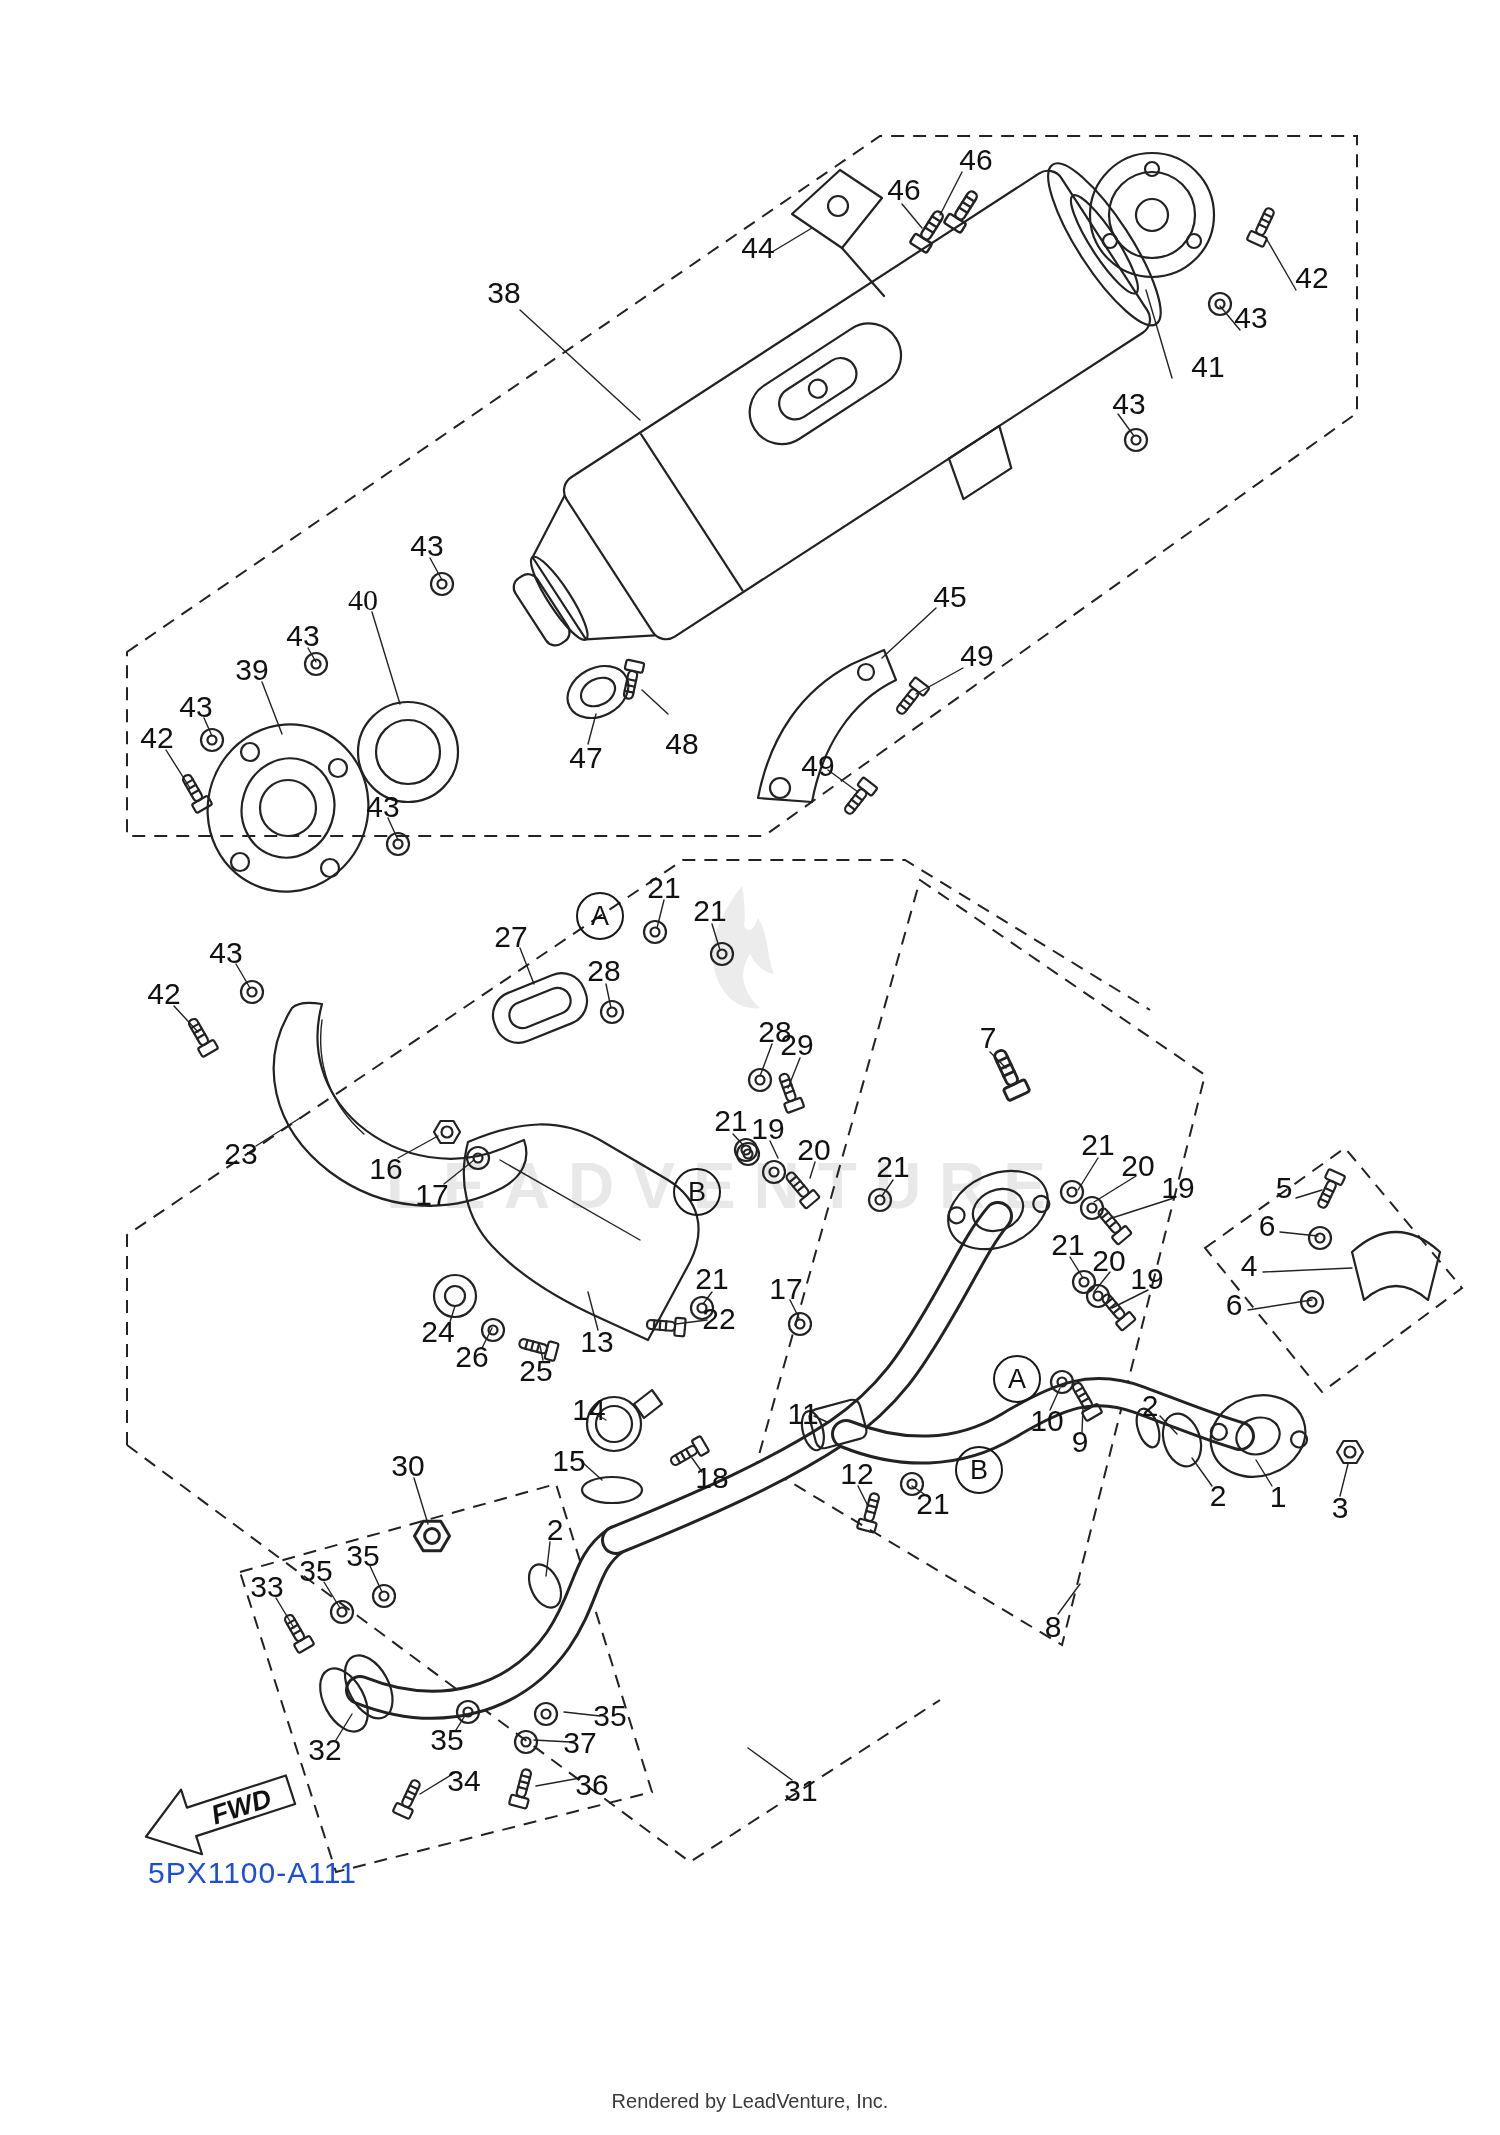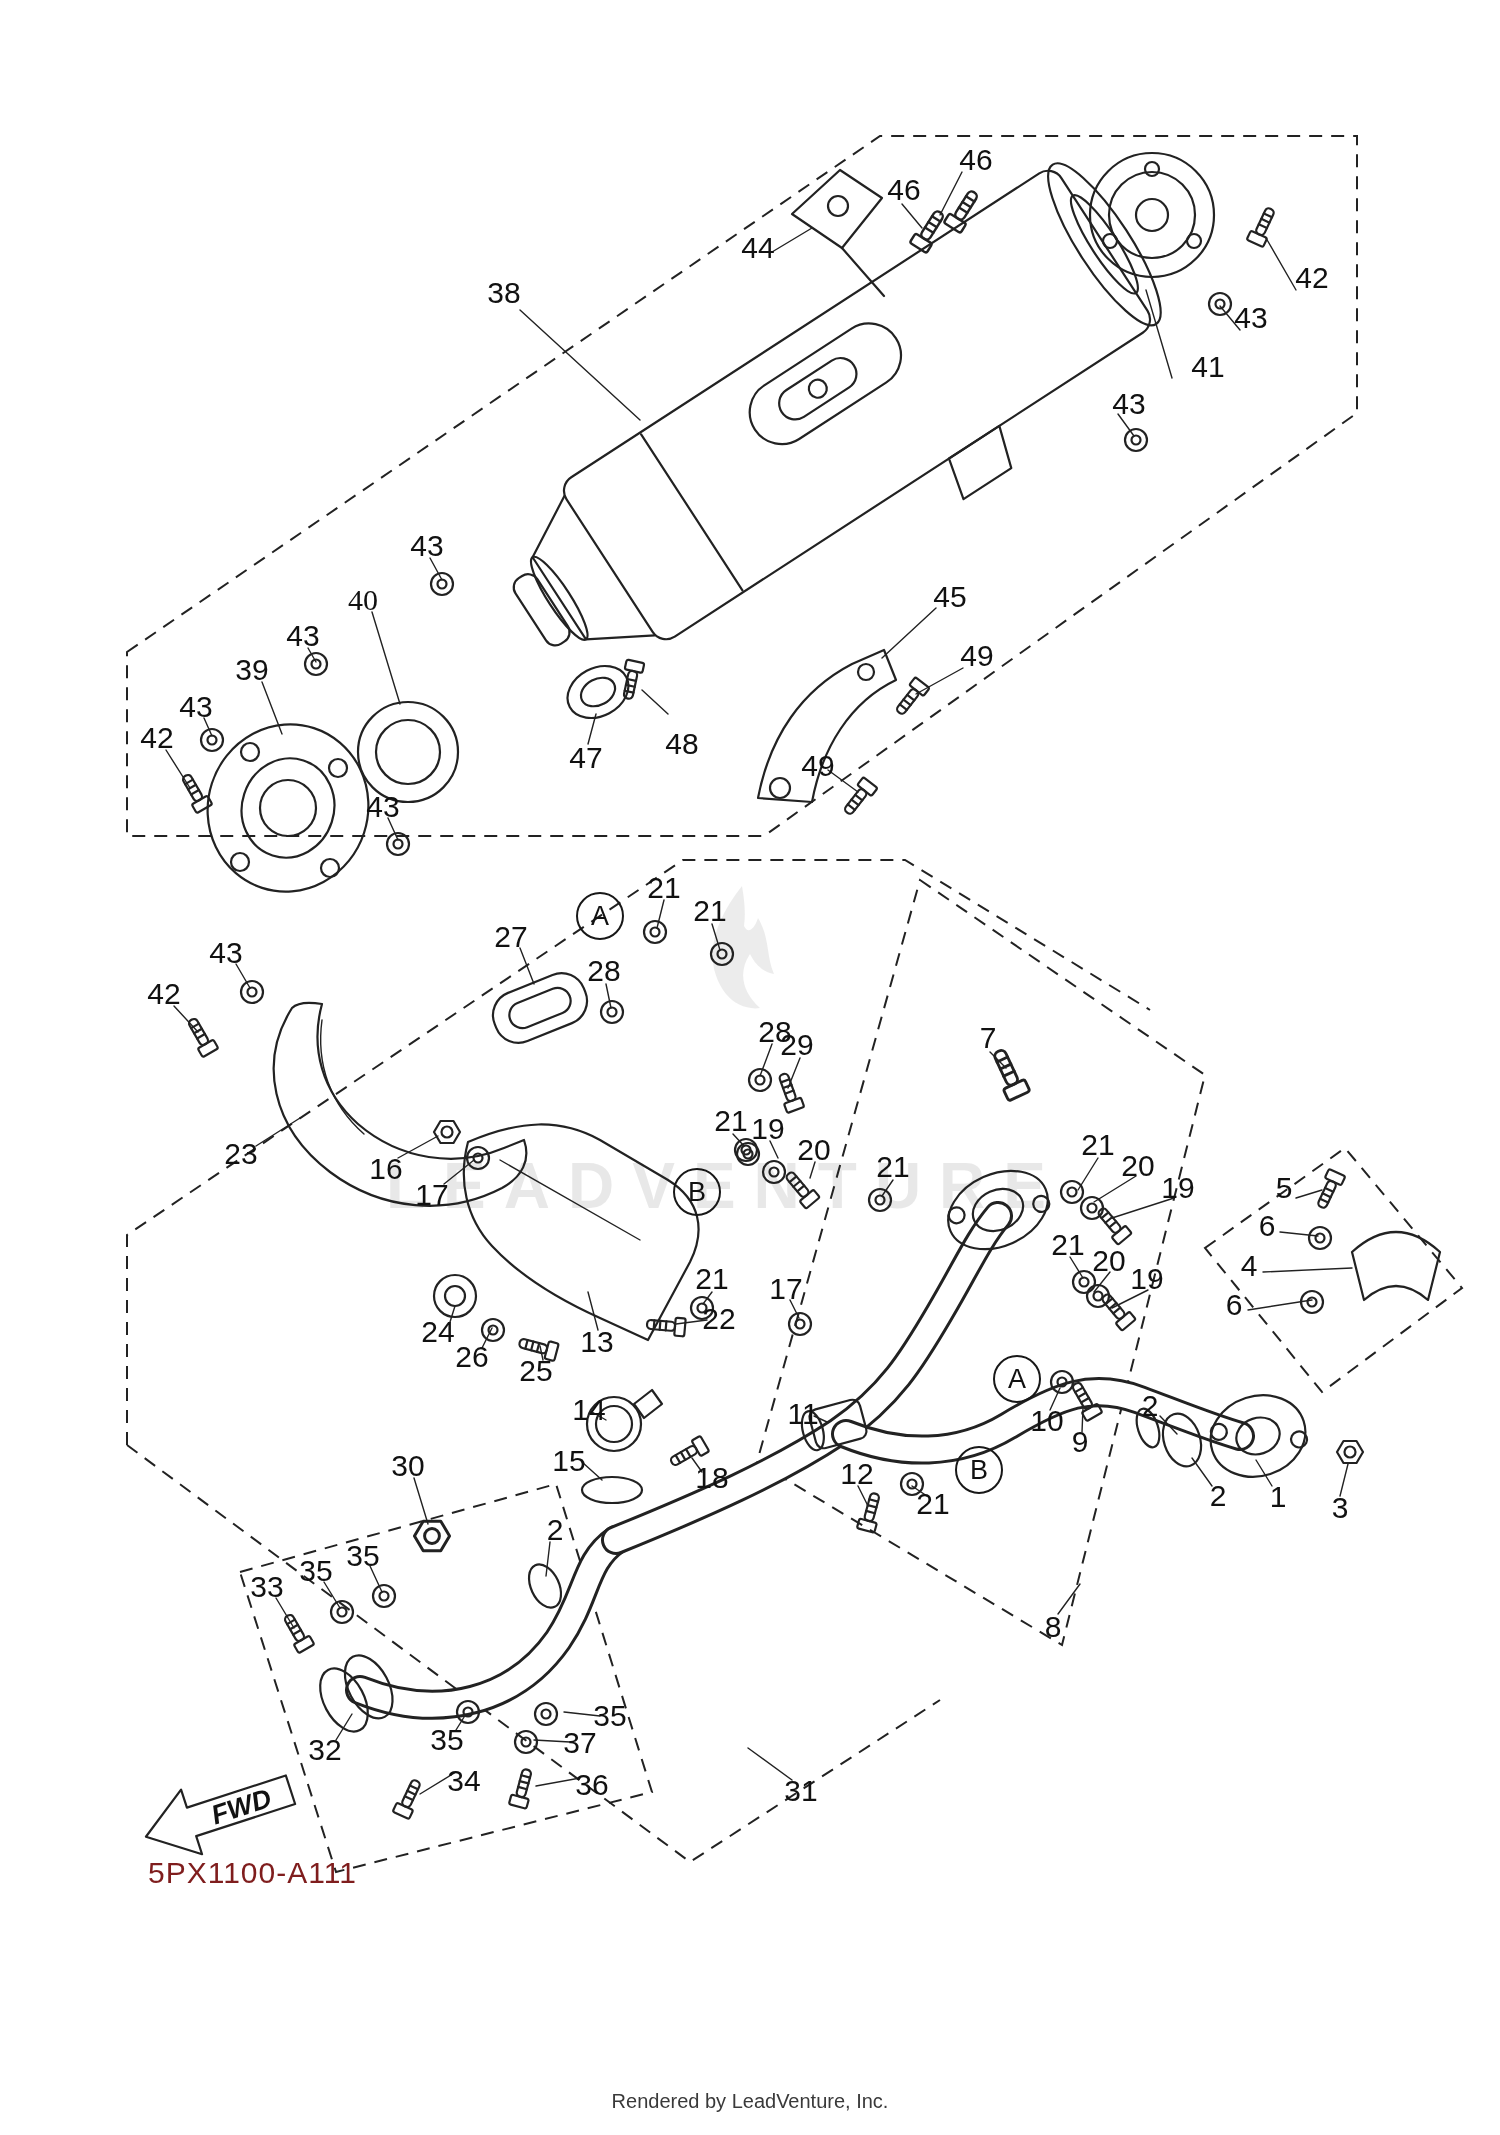--- a/index.html
+++ b/index.html
@@ -8,21 +8,21 @@
   .ln{stroke:#222;stroke-width:2.2;fill:none;stroke-linecap:round;stroke-linejoin:round;}
   .thin{stroke:#222;stroke-width:1.4;fill:none;stroke-linecap:round;}
   .dash{stroke:#222;stroke-width:2;fill:none;stroke-dasharray:13 9;}
   .pipe-o{stroke:#222;stroke-width:30;fill:none;stroke-linecap:round;}
   .pipe-i{stroke:#fff;stroke-width:24;fill:none;stroke-linecap:round;}
   .wm{fill:#d6d6d6;stroke:none;font-family:"Liberation Sans",sans-serif;font-weight:bold;font-size:64px;letter-spacing:18px;opacity:.55;}
   .wm-flame{fill:#e4e4e4;stroke:none;opacity:.7;}
   .fwd-text{fill:#111;stroke:none;font-size:27px;font-weight:bold;font-style:italic;font-family:"Liberation Sans",sans-serif;}
   .callout{position:absolute;transform:translate(-50%,-50%);font-size:30px;color:#111;white-space:nowrap;}
   .bubble{position:absolute;transform:translate(-50%,-50%);width:44px;height:44px;border:2.5px solid #181818;border-radius:50%;display:flex;align-items:center;justify-content:center;font-size:27px;color:#111;background:transparent;}
-  .part-code{position:absolute;left:148px;top:1856px;font-size:30px;color:#7f1d1d;letter-spacing:1px;}
+  .part-code{position:absolute;left:148px;top:1856px;font-size:30px;color:#1d4ed8;letter-spacing:1px;}
   .copyright{position:absolute;left:0;width:100%;top:2026px;text-align:center;font-family:"Liberation Serif",serif;font-size:47px;color:#0d0d0d;}
   .rendered-by{position:absolute;left:0;width:100%;top:2090px;text-align:center;font-size:20px;color:#3a3a3a;}
 </style>
 </head>
 <body>
 
 <div class="stage">
 
   <svg class="art" viewBox="0 0 1500 2135" xmlns="http://www.w3.org/2000/svg">
     <defs>

